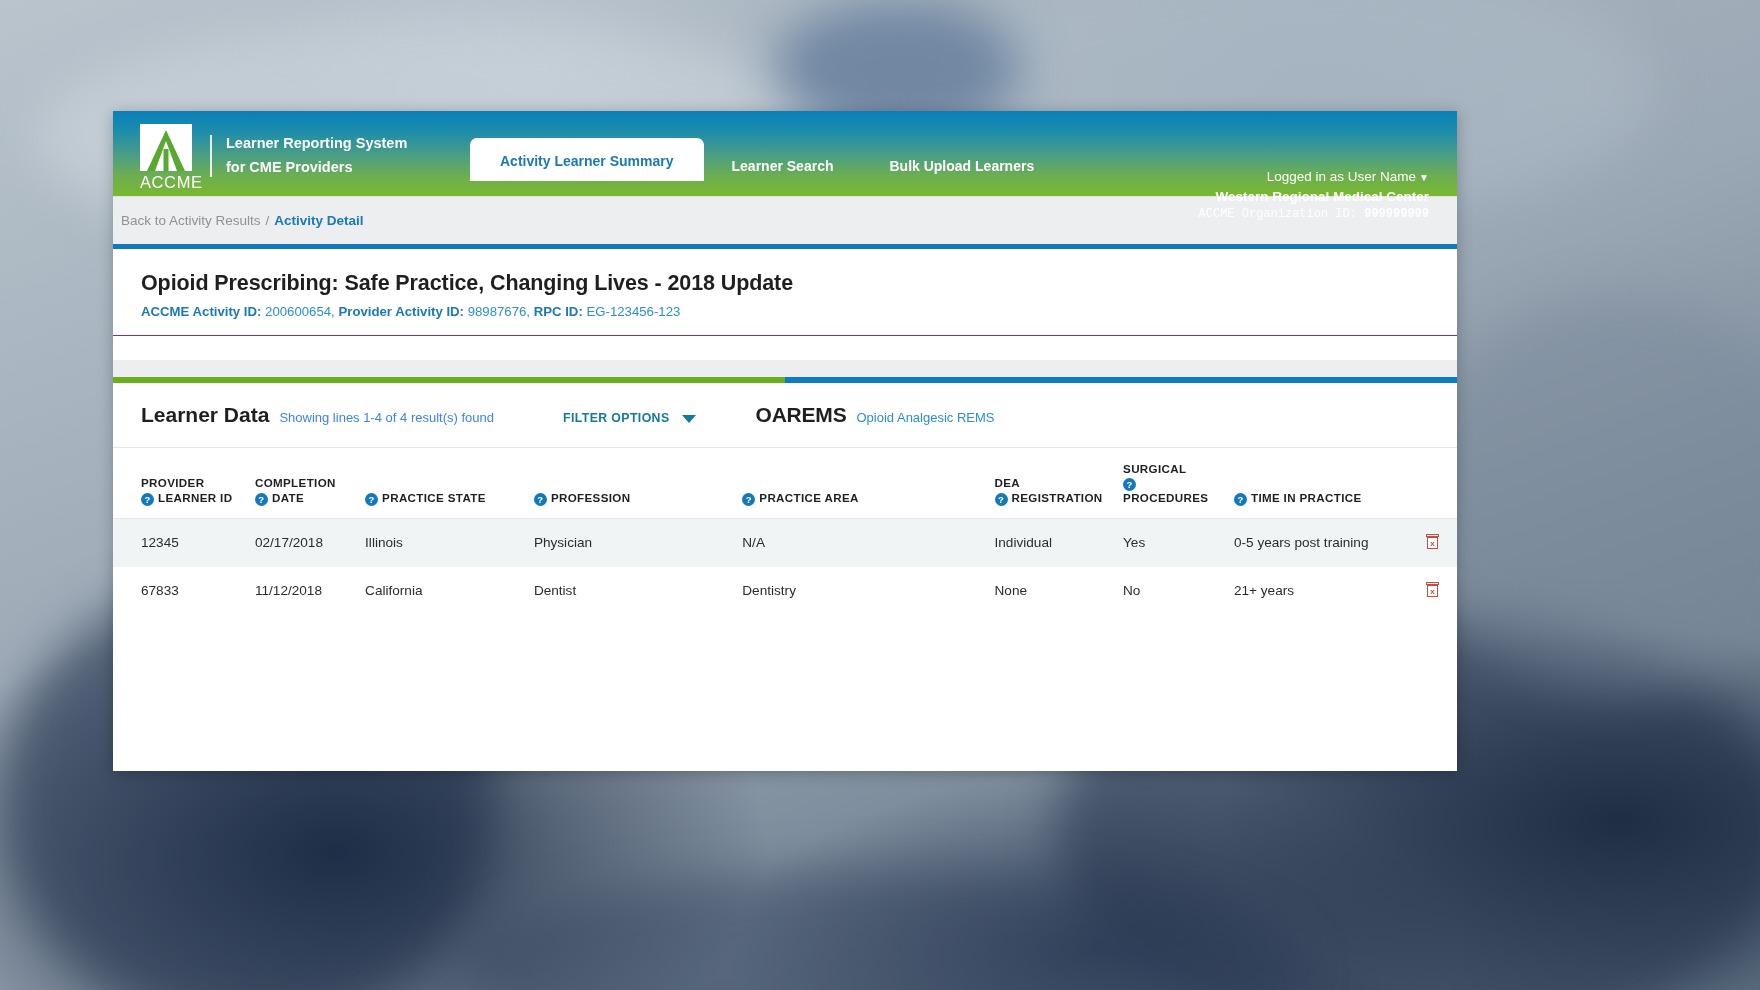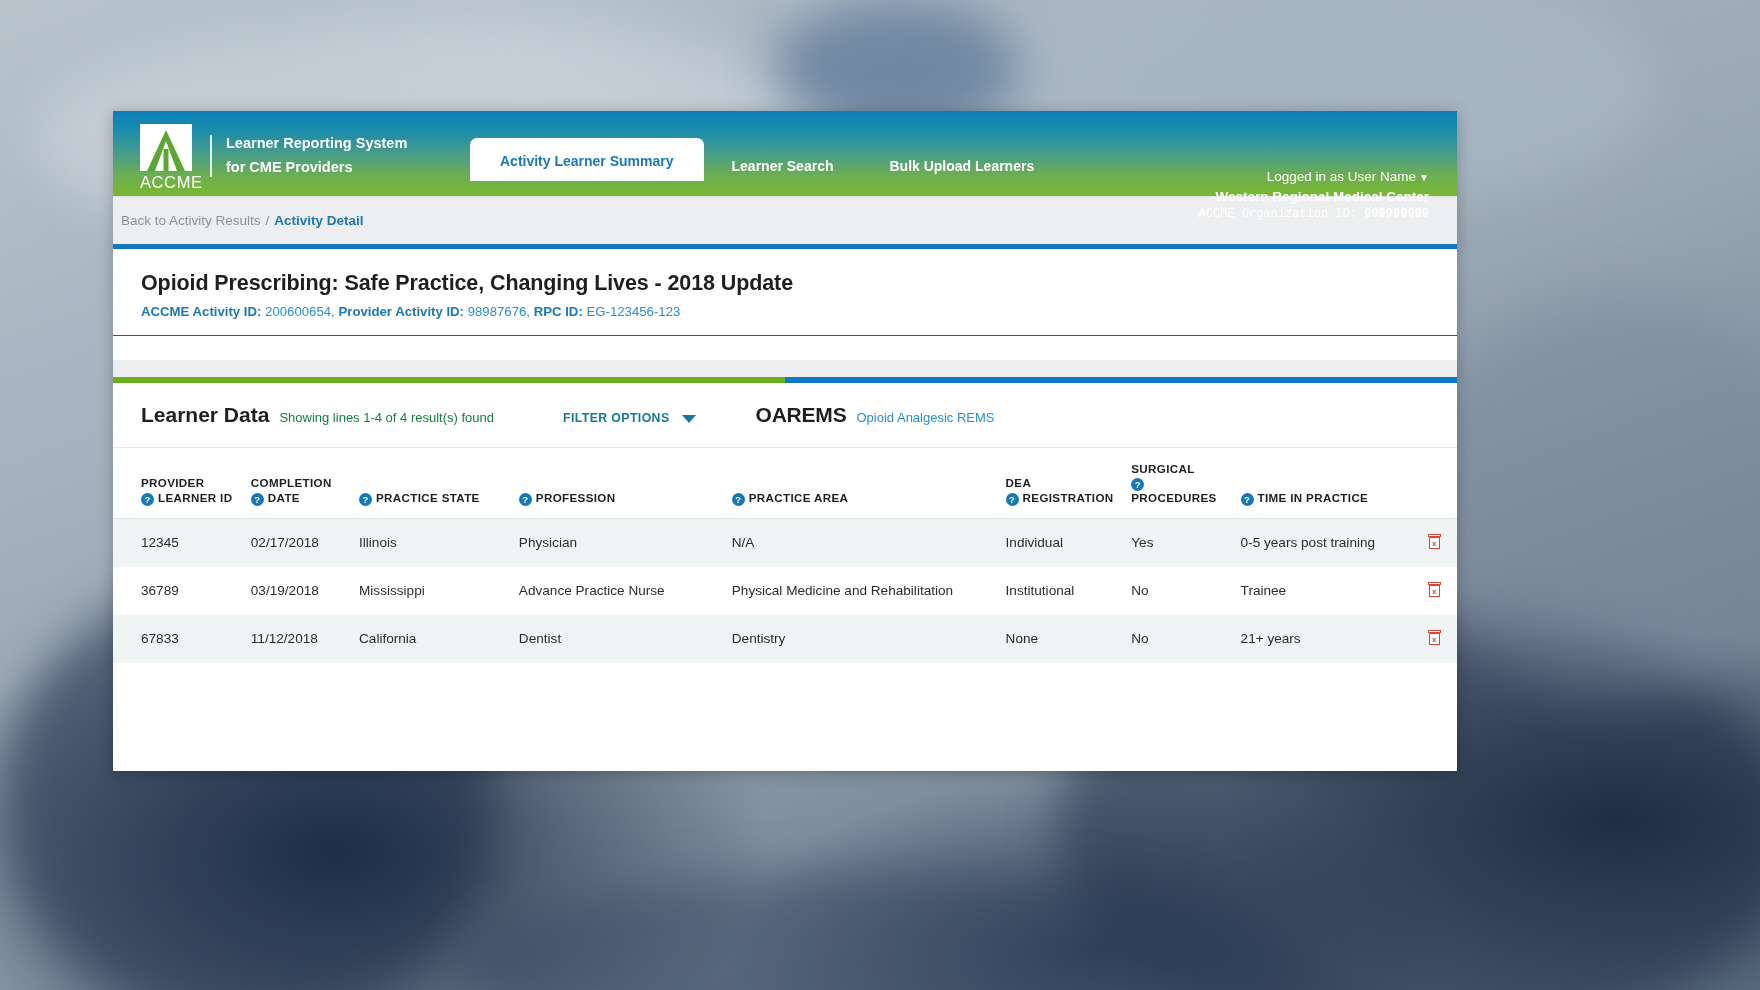--- a/index.html
+++ b/index.html
@@ -239,21 +239,21 @@
     background: #ffffff;
     border-bottom: 1px solid #e4e7ea;
   }
   .ld-title {
     font-size: 21px;
     font-weight: bold;
     color: #1d1f21;
   }
   .ld-sub {
     font-size: 13px;
-    color: #15803d;
+    color: #3b82f6;
     margin-left: 10px;
   }
   .filter-opts {
     margin-left: 69px;
     font-size: 12.3px;
     font-weight: bold;
     letter-spacing: 0.4px;
     color: #12799f;
     display: flex;
     align-items: center;
@@ -486,33 +486,20 @@
     <tbody>
       <tr>
         <td>12345</td>
         <td>02/17/2018</td>
         <td>Illinois</td>
         <td>Physician</td>
         <td>N/A</td>
         <td>Individual</td>
         <td>Yes</td>
         <td>0-5 years post training</td>
-        <td class="act-cell">
-          <span class="trash"><span class="lid"></span><span class="body">x</span></span>
-        </td>
-      </tr>
-      <tr>
-        <td>36789</td>
-        <td>03/19/2018</td>
-        <td>Mississippi</td>
-        <td>Advance Practice Nurse</td>
-        <td>Physical Medicine and Rehabilitation</td>
-        <td>Institutional</td>
-        <td>No</td>
-        <td>Trainee</td>
         <td class="act-cell">
           <span class="trash"><span class="lid"></span><span class="body">x</span></span>
         </td>
       </tr>
       <tr>
         <td>67833</td>
         <td>11/12/2018</td>
         <td>California</td>
         <td>Dentist</td>
         <td>Dentistry</td>

